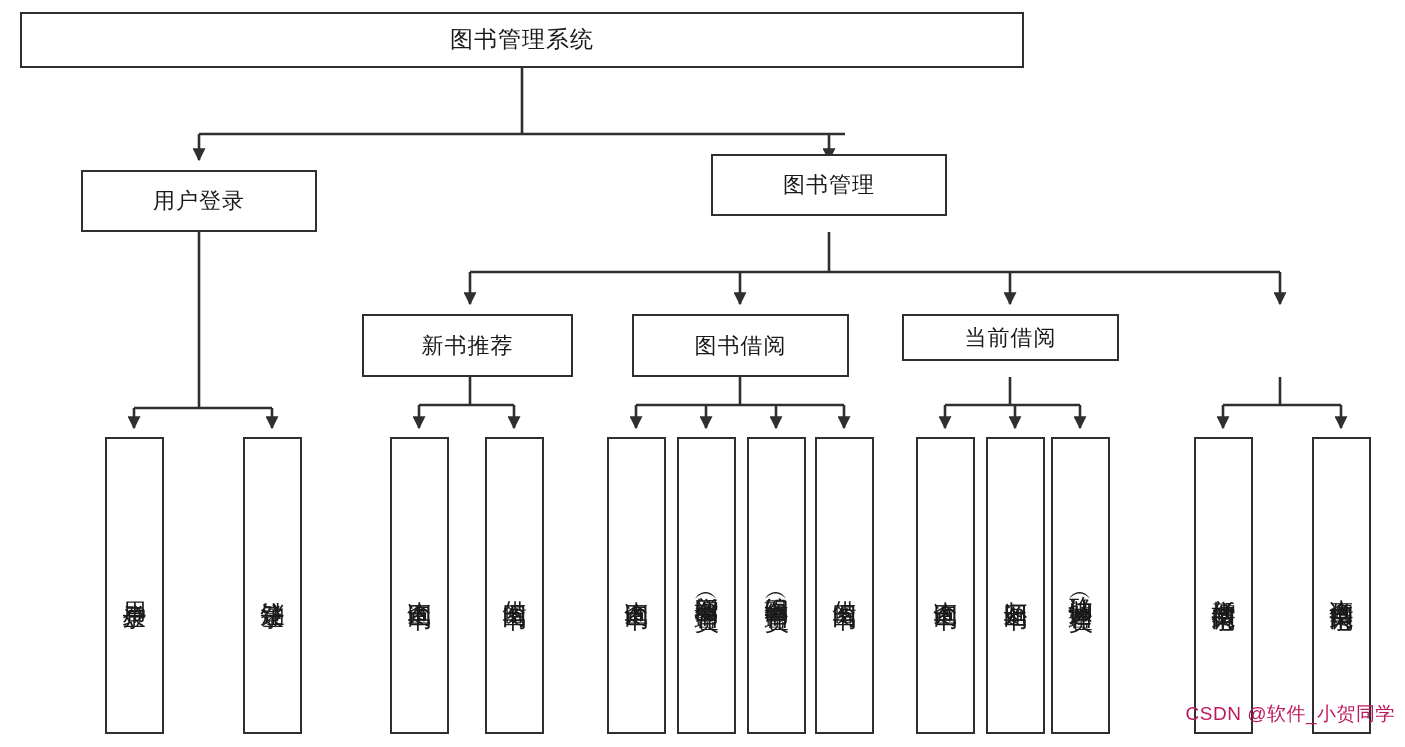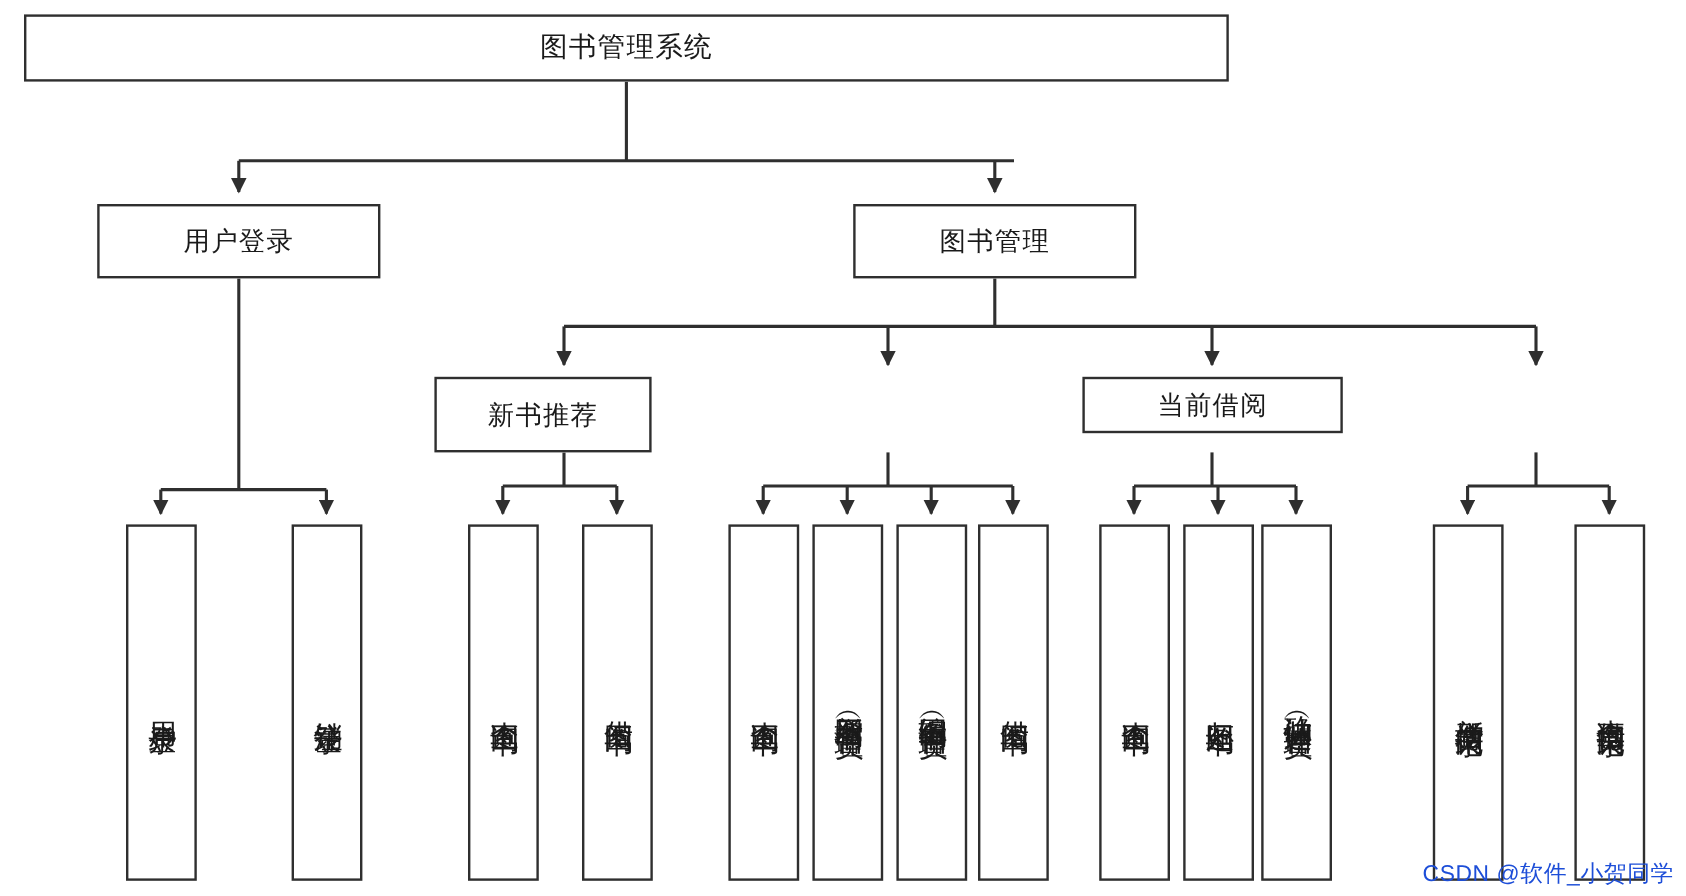--- a/index.html
+++ b/index.html
@@ -52,23 +52,23 @@
     text-orientation:upright;
     font-size:24px;
     line-height:1.0;
     letter-spacing:2px;
     white-space:nowrap;
     max-height:282px;
   }
   .watermark{
     position:absolute;
     right:10px;
-    bottom:6px;
+    bottom:20px;
     font-size:19px;
-    color:#1d4ed8;
+    color:#be185d;
     letter-spacing:0.5px;
     white-space:nowrap;
     user-select:none;
   }
 </style>
 </head>
 <body>
 
 <div id="canvas">
 
@@ -123,26 +123,29 @@
     </g>
   </svg>
 
   <div class="node h-node root" style="left: 20px; top: 12px; width: 1004px; height: 56px;">
     <span class="lbl">图书管理系统</span>
   </div>
 
   <div class="node h-node" style="left: 81px; top: 170px; width: 236px; height: 62px;">
     <span class="lbl">用户登录</span>
   </div>
-  <div class="node h-node" style="left: 711px; top: 170px; width: 236px; height: 62px;">
+  <div class="node h-node" style="left: 711px; top: 154px; width: 236px; height: 62px;">
     <span class="lbl">图书管理</span>
   </div>
 
-  <div class="node h-node" style="left: 362px; top: 314px; width: 181px; height: 63px;">
+  <div class="node h-node" style="left: 362px; top: 314px; width: 211px; height: 63px;">
     <span class="lbl">新书推荐</span>
+  </div>
+  <div class="node h-node" style="left: 632px; top: 314px; width: 217px; height: 63px;">
+    <span class="lbl">图书借阅</span>
   </div>
   <div class="node h-node" style="left: 902px; top: 314px; width: 217px; height: 47px;">
     <span class="lbl">当前借阅</span>
   </div>
 
   <div class="node v-node" style="left: 105px; top: 437px; width: 59px; height: 297px;">
     <span class="lbl">用户登录</span>
   </div>
   <div class="node v-node" style="left: 243px; top: 437px; width: 59px; height: 297px;">
     <span class="lbl">注销登录</span>

